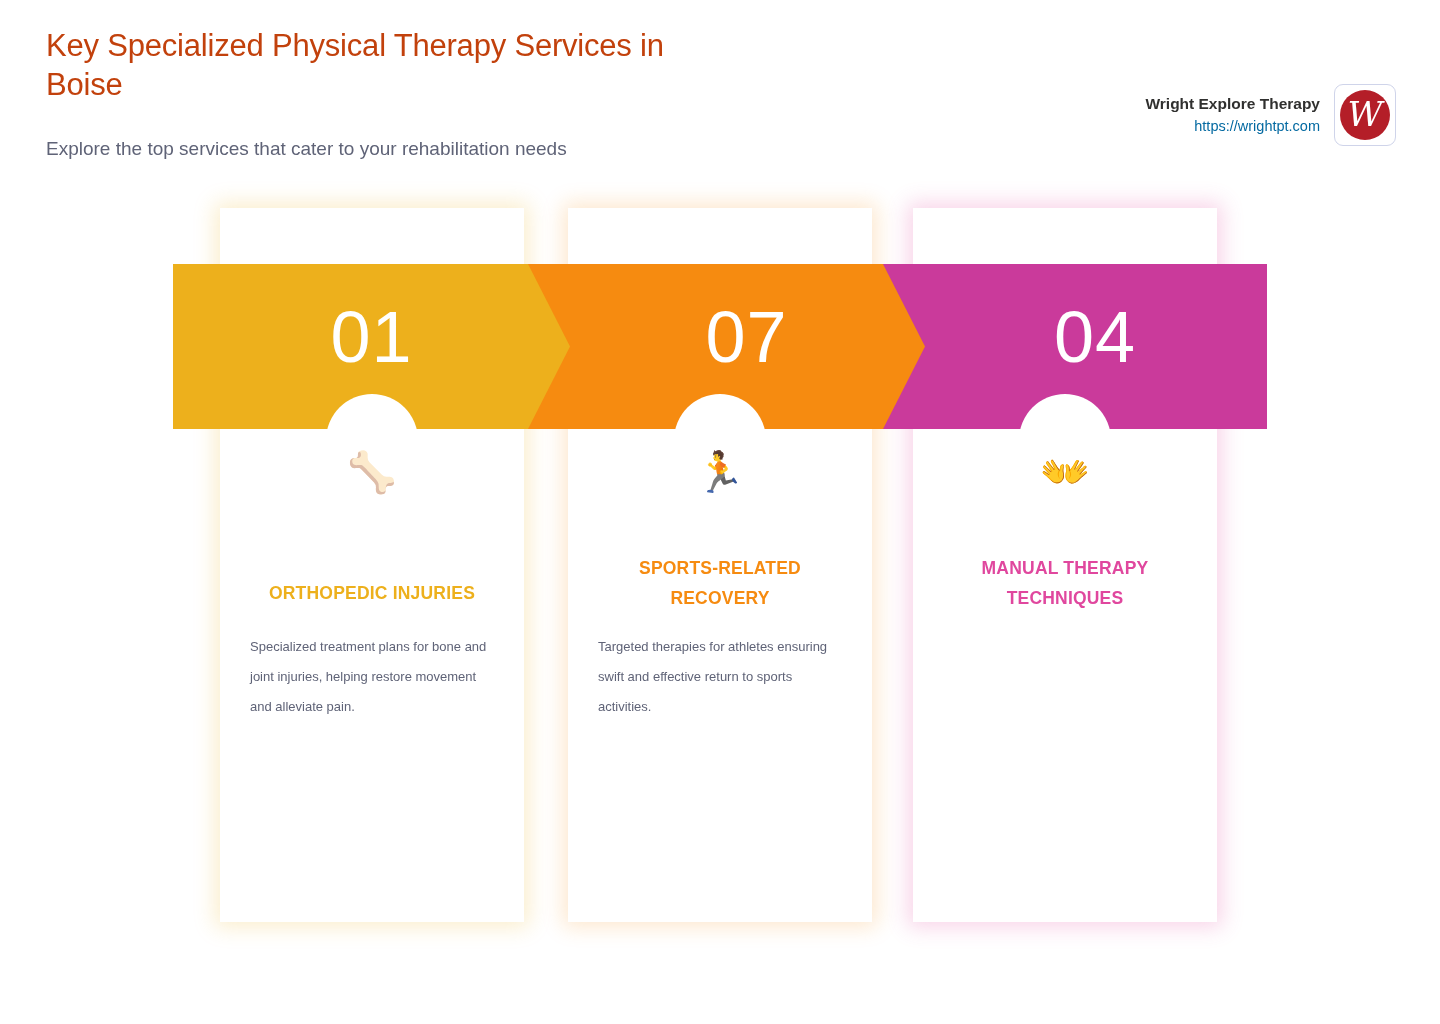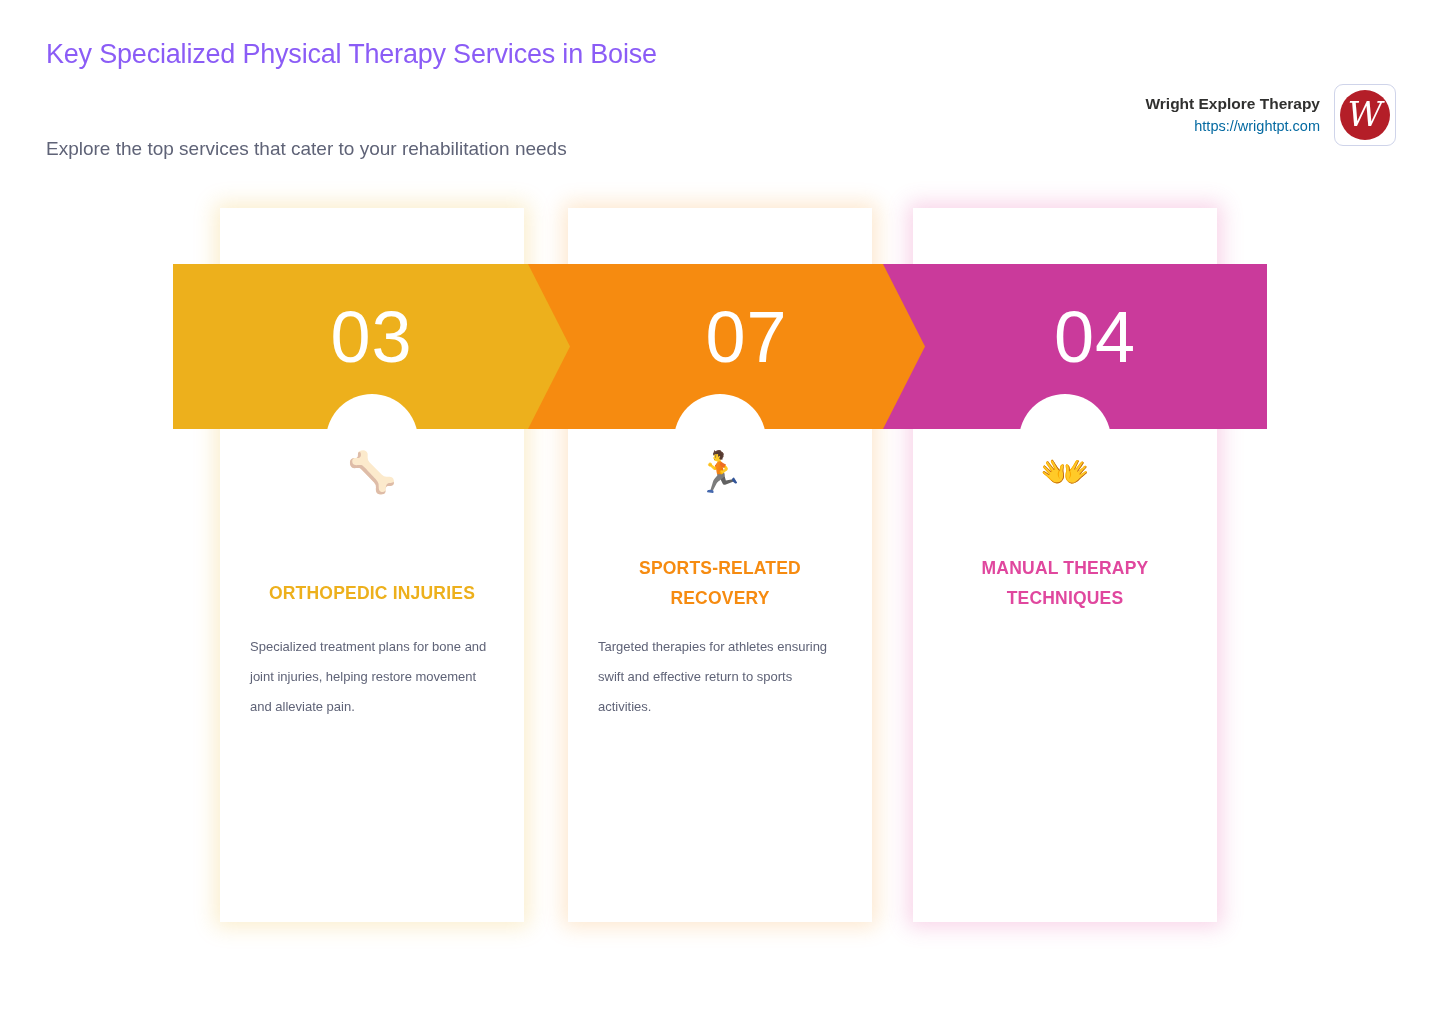--- a/index.html
+++ b/index.html
@@ -18,24 +18,24 @@
     height: 1024px;
     background: #ffffff;
   }
 
   
   .header-title {
     position: absolute;
     left: 46px;
     top: 26px;
     width: 640px;
-    font-size: 27px;
-    line-height: 56px;
-    font-weight: 400;
-    color: #8b5cf6;
+    font-size: 31px;
+    line-height: 39px;
+    font-weight: 400;
+    color: #c2410c;
     letter-spacing: -0.2px;
   }
 
   .header-subtitle {
     position: absolute;
     left: 46px;
     top: 133px;
     width: 575px;
     font-size: 19px;
     line-height: 31px;
@@ -253,21 +253,21 @@
 
     <div class="card card-3">
       <div class="card-icon">👐</div>
       <div class="card-title">MANUAL THERAPY TECHNIQUES</div>
     </div>
 
   </div>
 
   <div class="band">
     <div class="seg seg-1">
-      <span class="seg-num">03</span>
+      <span class="seg-num">01</span>
     </div>
     <div class="seg seg-2">
       <span class="seg-num">07</span>
     </div>
     <div class="seg seg-3">
       <span class="seg-num">04</span>
     </div>
   </div>
 
   <div class="notch notch-1"></div>

